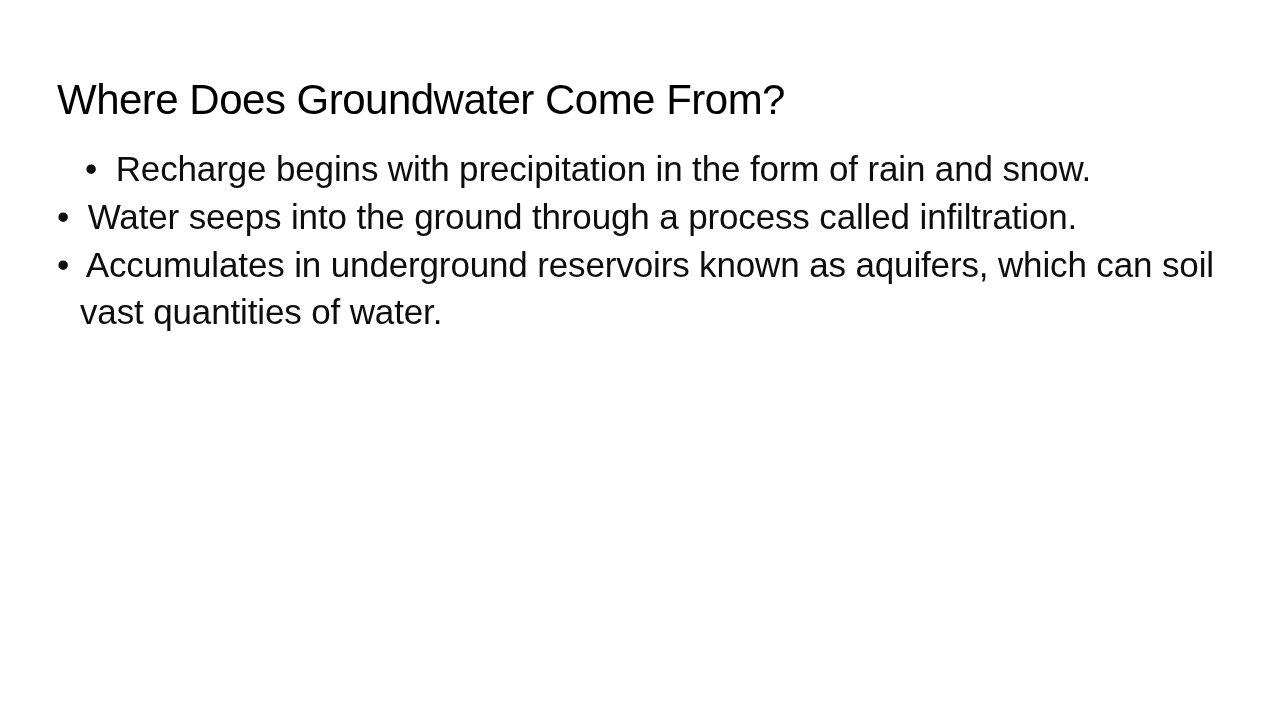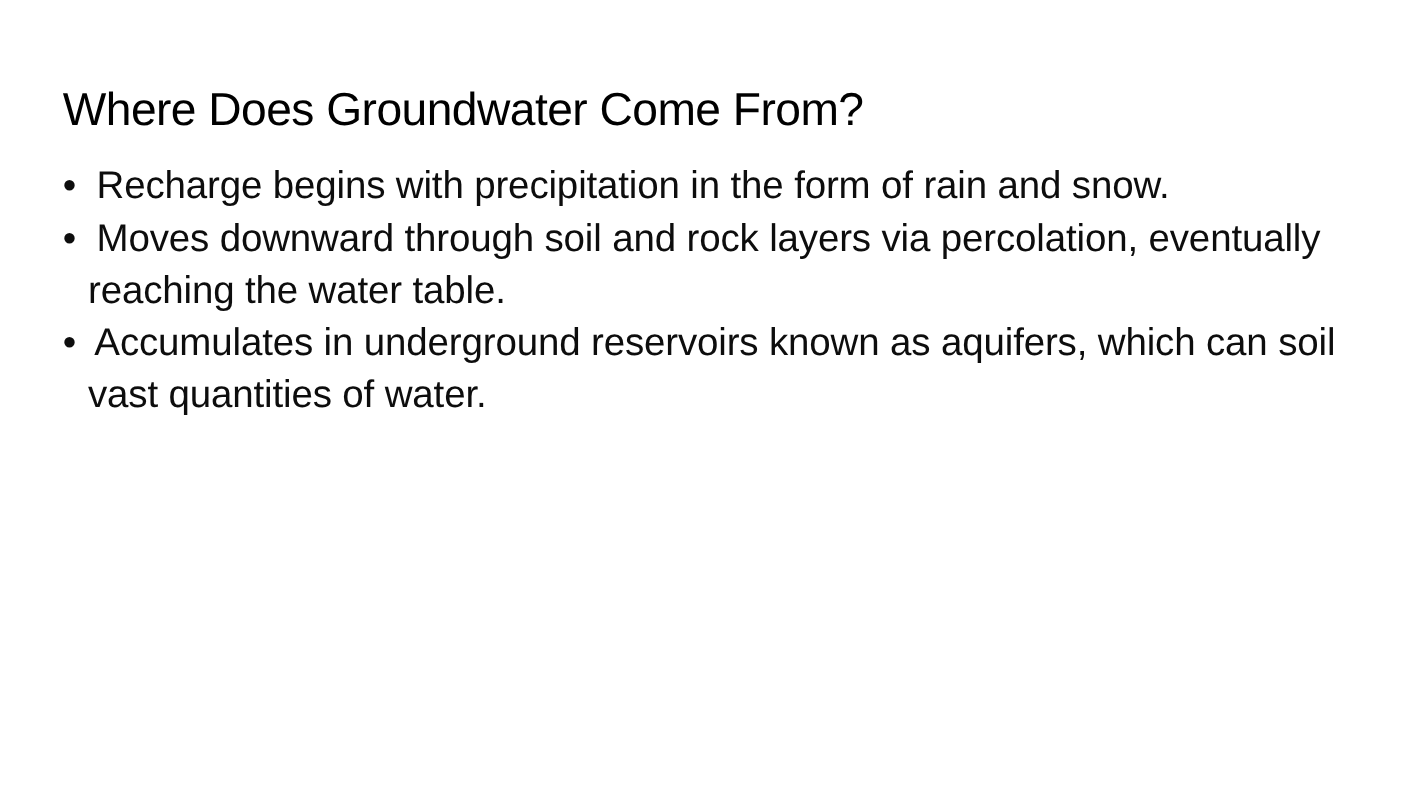--- a/index.html
+++ b/index.html
@@ -70,30 +70,30 @@
 </style>
 </head>
 <body>
 
 <div class="slide">
 
   <h1 class="slide-title">Where Does Groundwater Come From?</h1>
 
   <div class="body-block">
 
-    <p class="bullet-line" style="text-indent: -23px; padding-left: 23px;">
+    <p class="bullet-line" style="text-indent: -23px; padding-left: 23px; margin-left: 28px;">
       <span class="bullet-mark" style="position: static; margin-right: 9px;">•</span>
       <span class="bullet-text">Recharge begins with precipitation in the form of rain and snow.</span>
     </p>
 
-
     <p class="bullet-line" style="text-indent: -23px; padding-left: 23px;">
       <span class="bullet-mark" style="position: static; margin-right: 9px;">•</span>
-      <span class="bullet-text">Moves downward through soil and rock layers via percolation, eventually reaching the water table.</span>
+      <span class="bullet-text">Water seeps into the ground through a process called infiltration.</span>
     </p>
+
 
     <p class="bullet-line" style="text-indent: -23px; padding-left: 23px;">
       <span class="bullet-mark" style="position: static; margin-right: 9px;">•</span>
       <span class="bullet-text">Accumulates in underground reservoirs known as aquifers, which can soil vast quantities of water.</span>
     </p>
 
   </div>
 </div>
 
 </body></html>

